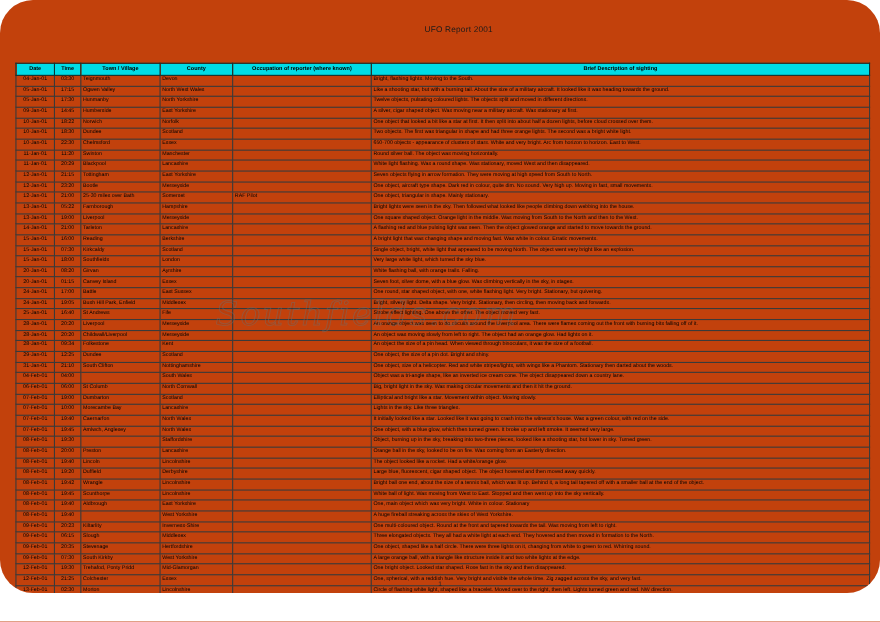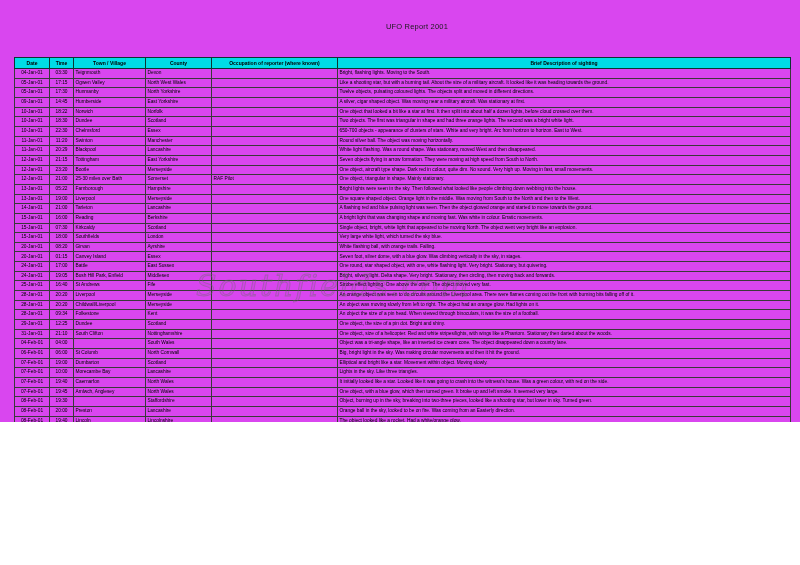--- a/index.html
+++ b/index.html
@@ -1,17 +1,17 @@
 <!DOCTYPE html>
 <html><head>
 <meta charset="utf-8">
 <style>
   html,body{margin:0;padding:0;background:#ffffff;}
-  .page{position:relative;width:800px;height:422px;background:#d946ef;overflow:hidden;
-        font-family:"Liberation Sans", sans-serif;color:#000;}
+  .page{position:relative;width:800px;height:539px;background:#c2410c;overflow:hidden;
+        font-family:"Liberation Sans", sans-serif;color:#000;border-radius:30px;}
   .title{position:absolute;top:22px;left:0;width:800px;text-align:center;
          transform:translateX(17px);font-size:7.5px;color:#1a1a1a;letter-spacing:0.2px;}
   .pageno{position:absolute;top:529px;left:0;width:800px;text-align:center;font-size:6px;color:#222;}
   .watermark{position:absolute;top:268px;left:196px;width:390px;font-family:"DejaVu Serif", serif;
              font-style:italic;font-size:30px;letter-spacing:2px;white-space:nowrap;
              color:rgba(0,0,0,0.03);-webkit-text-stroke:0.9px rgba(110,110,110,0.45);
              pointer-events:none;z-index:5;}
   table.report{position:absolute;left:14px;top:57px;width:777px;border-collapse:collapse;
                table-layout:fixed;border:1.6px solid #0d3434;}
   th{background:#00dce6;font-weight:bold;font-size:5px;height:10px;padding:0 1px;

